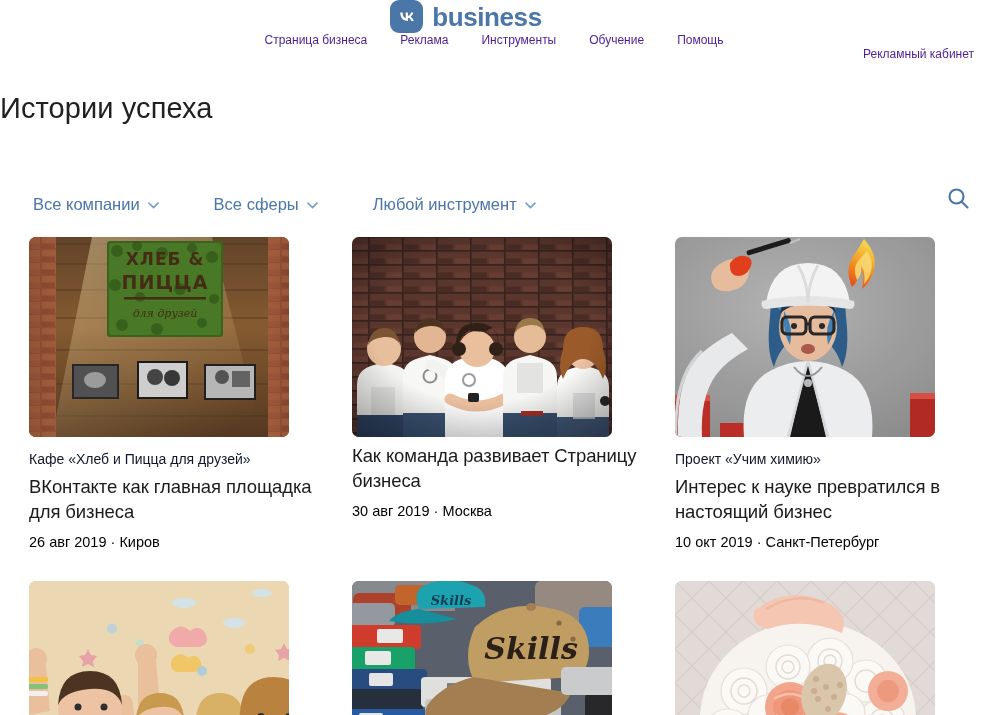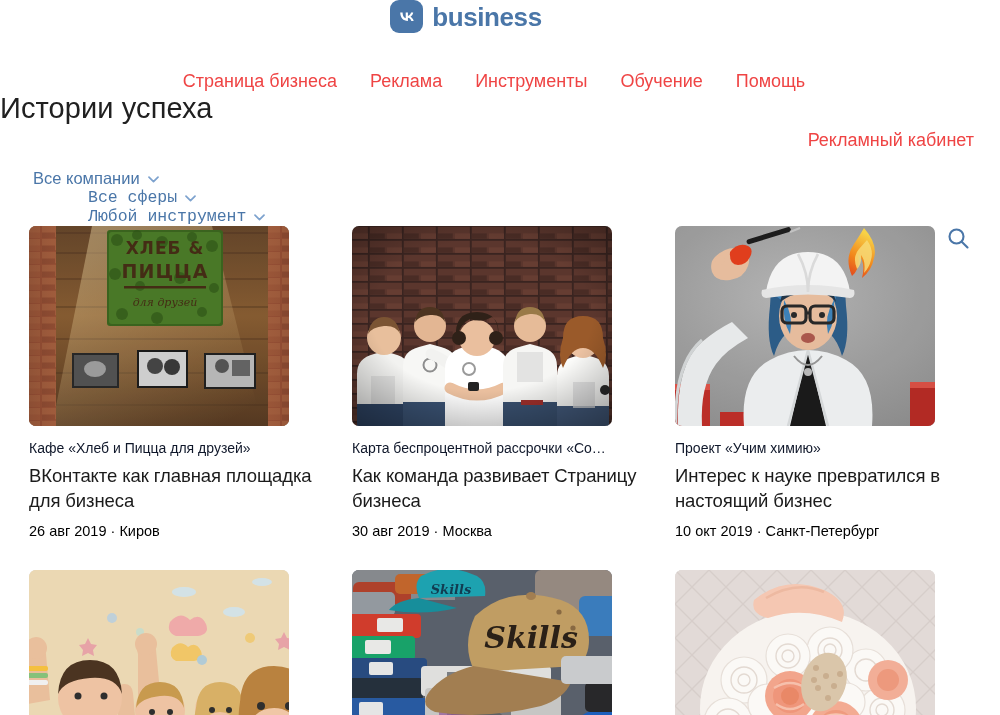--- a/index.html
+++ b/index.html
@@ -47,62 +47,60 @@
     letter-spacing: -0.4px;
     line-height: 1;
   }
 
   .nav {
     display: flex;
     align-items: center;
     gap: 33px;
   }
   .nav-link {
-    font-size: 18px;
-    color: #ef4444;
+    font-size: 12px;
+    color: #4c1d95;
     text-decoration: none;
     white-space: nowrap;
     cursor: pointer;
-    margin-top: 38px;
   }
   .nav-right {
     margin-left: auto;
     display: flex;
     align-items: center;
   }
 
   
   .page-title {
     font-size: 29px;
     font-weight: normal;
     color: #202020;
     letter-spacing: 0.1px;
     margin-top: 36px;
   }
 
   
   .filters {
     display: flex;
-    align-items: flex-start;
+    align-items: flex-end;
     padding: 0 26px 0 33px;
-    margin-top: 44px;
+    margin-top: 55px;
     height: 34px;
-    flex-direction: column;
   }
   .filter {
     display: inline-flex;
     align-items: center;
     gap: 8px;
     font-size: 16.5px;
     color: #4a76a8;
     cursor: pointer;
     white-space: nowrap;
     user-select: none;
   }
-  .filter + .filter { margin-left: 55px; font-family: Liberation Mono, monospace; }
+  .filter + .filter { margin-left: 55px; }
   .chev {
     width: 11px;
     height: 7px;
     flex: none;
     position: relative;
     top: 1px;
   }
   .search-btn {
     margin-left: auto;
     width: 32px;
@@ -361,21 +359,20 @@
           <path d="M222 200 L222 150 q0-15 16-19 l10-3 10 3 q16 4 16 19 l0 50 Z" fill="#fbfbf9"></path>
           <rect x="222" y="180" width="52" height="20" fill="#42597a"></rect>
           <circle cx="248" cy="116" r="16" fill="#ecc2a2"></circle>
           <path d="M228 112 q0-22 20-22 t20 22 q6 18 0 30 q-8-20-20-20 t-20 20 q-6-12 0-30Z" fill="#9a5a2a"></path>
           <rect x="238" y="156" width="22" height="26" fill="#dcdcdc" opacity="0.75"></rect>
           <circle cx="270" cy="164" r="5" fill="#2a2a2a"></circle>
         </g>
         <rect width="294" height="200" fill="url(#vig2)"></rect>
       </svg>
     </div>
-    <div class="card-company">Карта беспроцентной рассрочки «Со…</div>
     <div class="card-title">Как команда развивает Страницу бизнеса</div>
     <div class="card-meta">30 авг 2019 · Москва</div>
   </article>
 
   <article class="card">
     <div class="card-img">
       <svg viewBox="0 0 294 200" preserveAspectRatio="xMidYMid slice" aria-hidden="true">
         <defs>
           <linearGradient id="flame3" x1="0" y1="1" x2="0.3" y2="0">
             <stop offset="0" stop-color="#e8421f"></stop>

